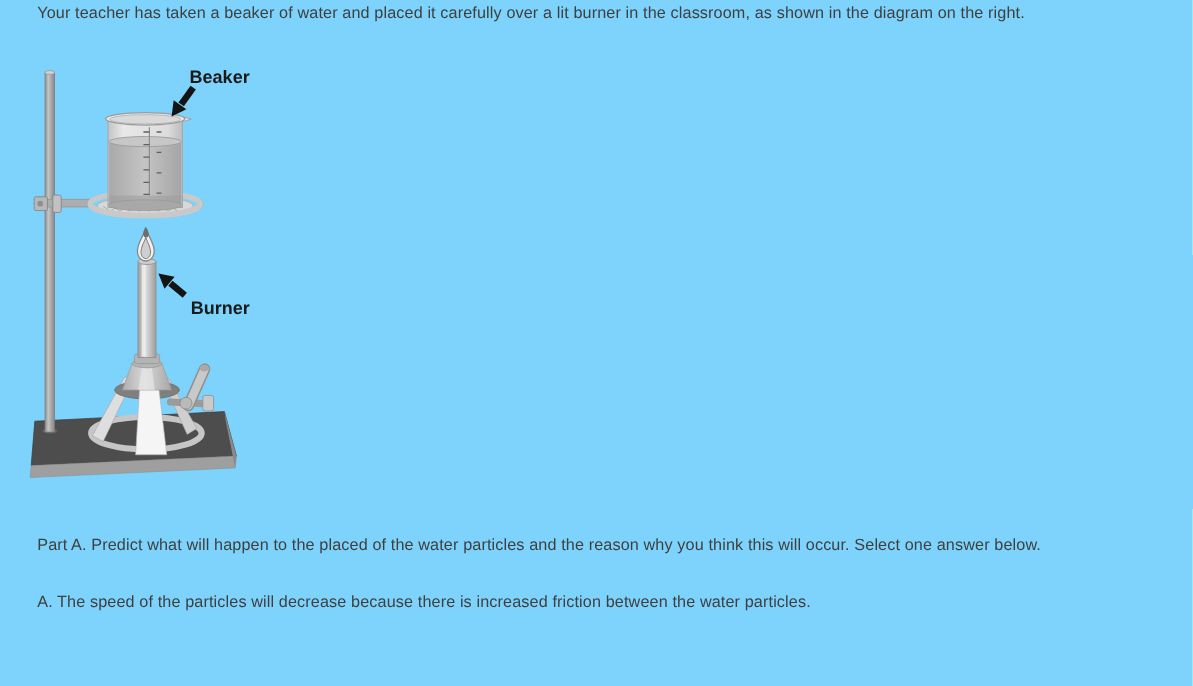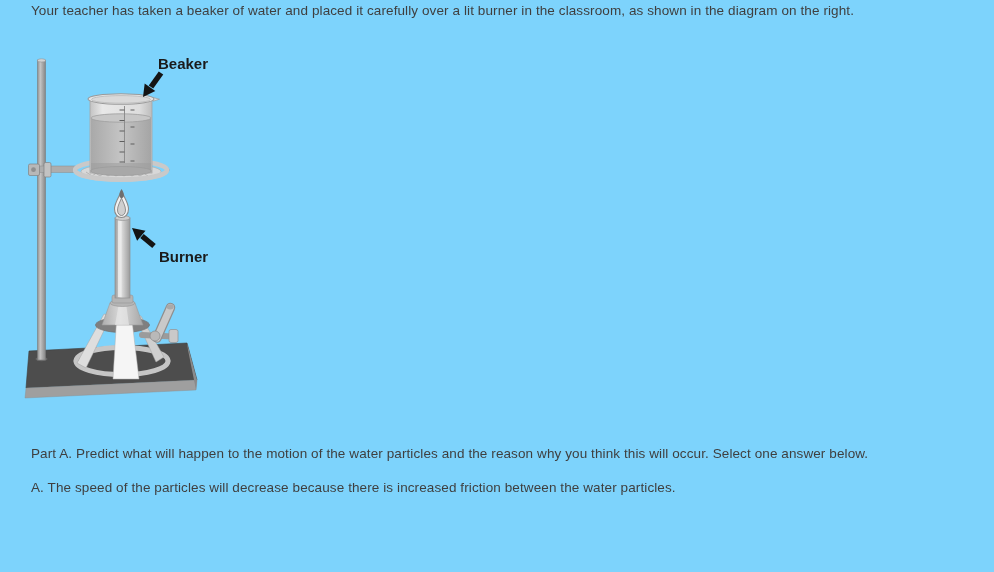--- a/index.html
+++ b/index.html
@@ -143,16 +143,16 @@
         <text x="138" y="21">Beaker</text>
       </g>
       <g>
         <line x1="134" y1="198" x2="122" y2="188" stroke="#141414" stroke-width="5.5"></line>
         <polygon points="112,180 117.1,192.7 125.5,182.7" fill="#141414"></polygon>
         <text x="139" y="214">Burner</text>
       </g>
     </svg>
   </figure>
 
-  <div class="line" style="top:446px">Part A. Predict what will happen to the motion of the water particles and the reason why you think this will occur. Select one answer below.</div>
-  <div class="line option" style="top:480px">A. The speed of the particles will decrease because there is increased friction between the water particles.</div>
+  <div class="line" style="top:446px">Part A. Predict what will happen to the placed of the water particles and the reason why you think this will occur. Select one answer below.</div>
+  <div class="line option" style="top:494px">A. The speed of the particles will decrease because there is increased friction between the water particles.</div>
 
 </div>
 
 </body></html>

